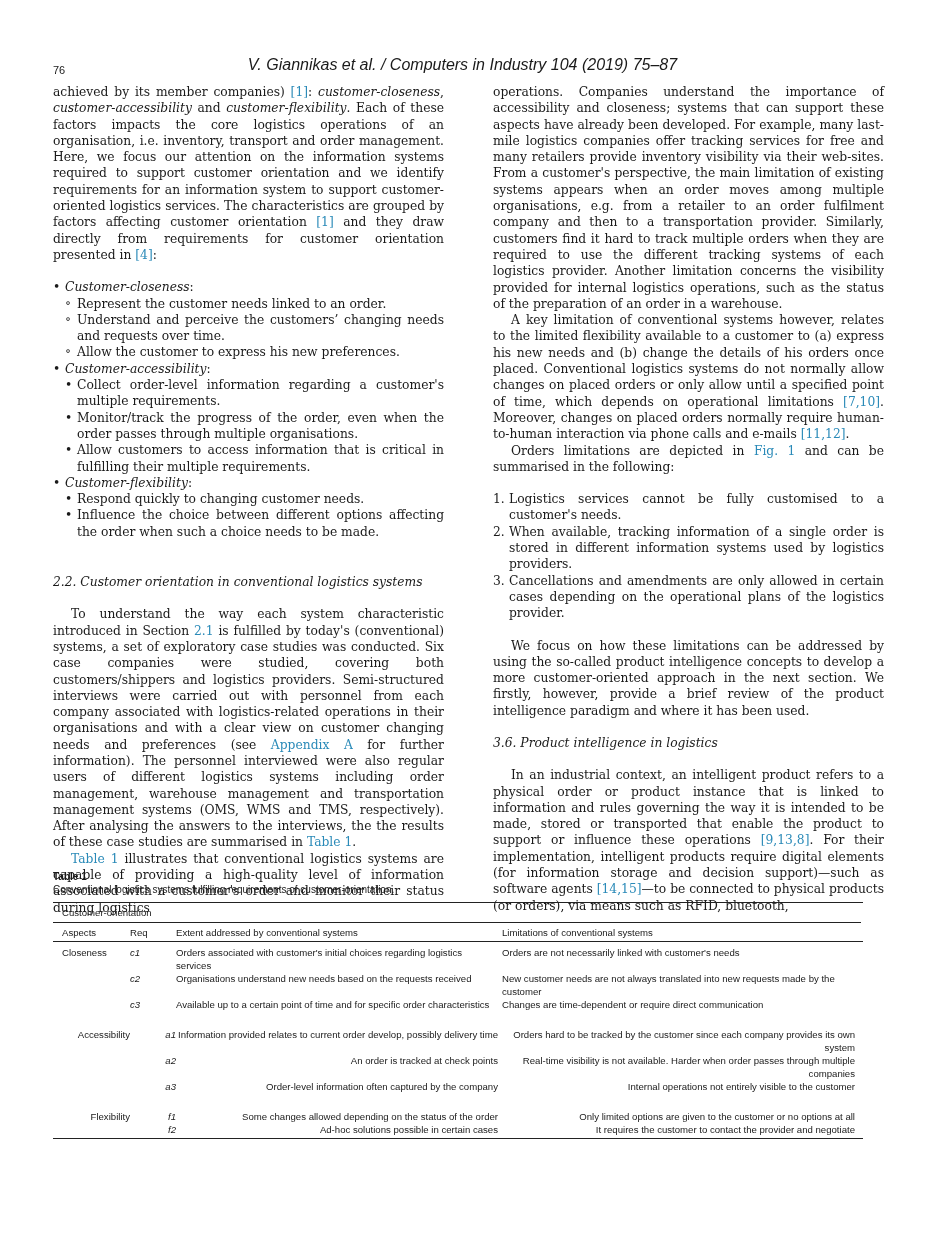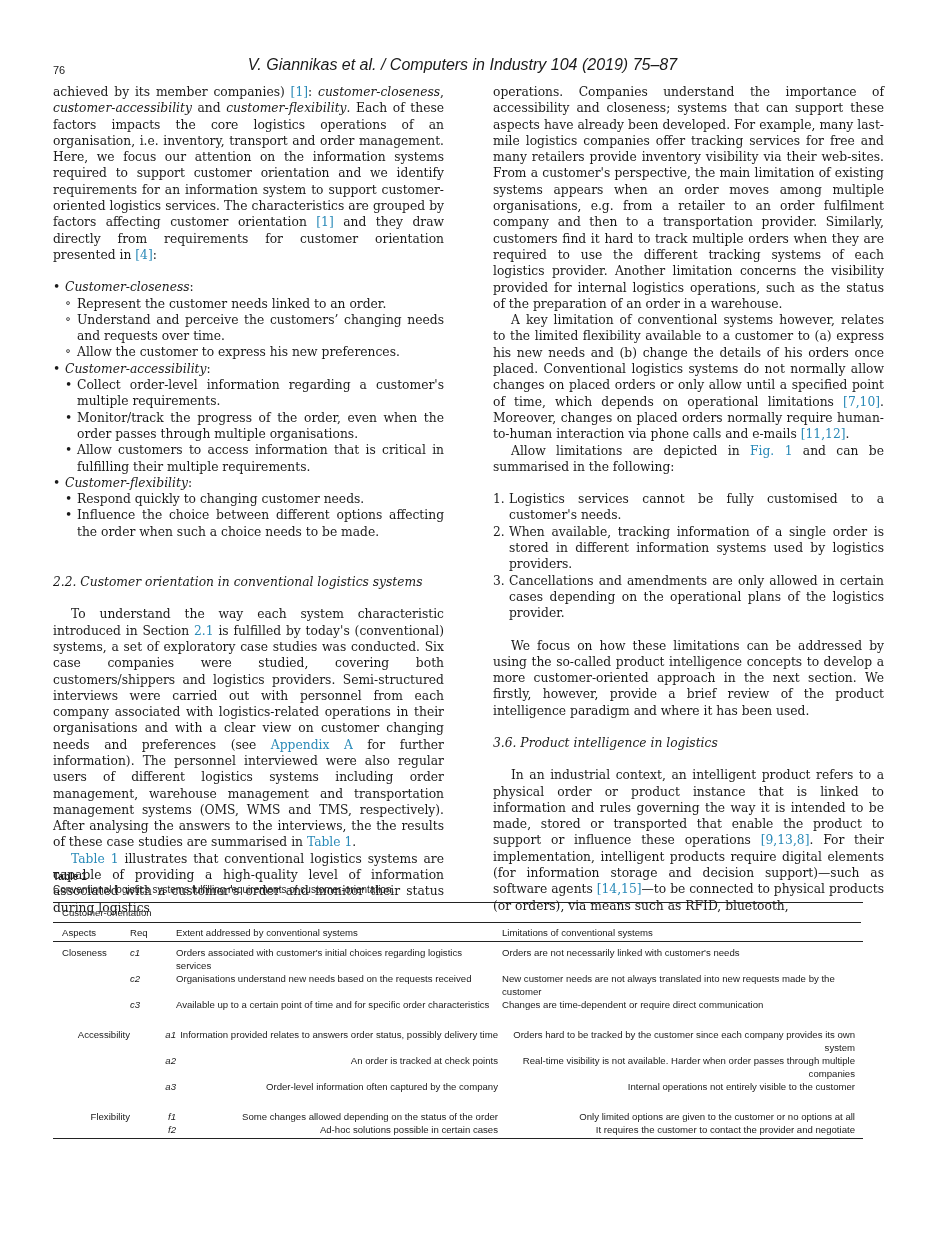--- a/index.html
+++ b/index.html
@@ -78,21 +78,21 @@
 
   <h3 style="margin-top:34px;">2.2. Customer orientation in conventional logistics systems</h3>
 
   <p class="indent" style="margin-top:16px;"><span>To understand the way each system characteristic introduced in Section </span><a class="cite">2.1</a><span> is fulfilled by today's (conventional) systems, a set of exploratory case studies was conducted. Six case companies were studied, covering both customers/shippers and logistics providers. Semi-structured interviews were carried out with personnel from each company associated with logistics-related operations in their organisations and with a clear view on customer changing needs and preferences (see </span><a class="cite">Appendix A</a><span> for further information). The personnel interviewed were also regular users of different logistics systems including order management, warehouse management and transportation management systems (OMS, WMS and TMS, respectively). After analysing the answers to the interviews, the the results of these case studies are summarised in </span><a class="cite">Table 1</a><span>.</span></p>
   <p class="indent"><a class="cite">Table 1</a><span> illustrates that conventional logistics systems are capable of providing a high-quality level of information associated with a customer's order and monitor their status during logistics</span></p>
 </div>
 
 <div class="col col-right">
   <p>operations. Companies understand the importance of accessibility and closeness; systems that can support these aspects have already been developed. For example, many last-mile logistics companies offer tracking services for free and many retailers provide inventory visibility via their web-sites. From a customer's perspective, the main limitation of existing systems appears when an order moves among multiple organisations, e.g. from a retailer to an order fulfilment company and then to a transportation provider. Similarly, customers find it hard to track multiple orders when they are required to use the different tracking systems of each logistics provider. Another limitation concerns the visibility provided for internal logistics operations, such as the status of the preparation of an order in a warehouse.</p>
   <p class="indent"><span>A key limitation of conventional systems however, relates to the limited flexibility available to a customer to (a) express his new needs and (b) change the details of his orders once placed. Conventional logistics systems do not normally allow changes on placed orders or only allow until a specified point of time, which depends on operational limitations </span><a class="cite">[7,10]</a><span>. Moreover, changes on placed orders normally require human-to-human interaction via phone calls and e-mails </span><a class="cite">[11,12]</a><span>.</span></p>
-  <p class="indent"><span>Allow limitations are depicted in </span><a class="cite">Fig. 1</a><span> and can be summarised in the following:</span></p>
+  <p class="indent"><span>Orders limitations are depicted in </span><a class="cite">Fig. 1</a><span> and can be summarised in the following:</span></p>
 
   <ol class="num-list" style="margin-top:16px;">
     <li><span class="n">1.</span><span>Logistics services cannot be fully customised to a customer's needs.</span></li>
     <li><span class="n">2.</span><span>When available, tracking information of a single order is stored in different information systems used by logistics providers.</span></li>
     <li><span class="n">3.</span><span>Cancellations and amendments are only allowed in certain cases depending on the operational plans of the logistics provider.</span></li>
   </ol>
 
   <p class="indent" style="margin-top:16px;">We focus on how these limitations can be addressed by using the so-called product intelligence concepts to develop a more customer-oriented approach in the next section. We firstly, however, provide a brief review of the product intelligence paradigm and where it has been used.</p>
 
   <h3 style="margin-top:16px;">3.6. Product intelligence in logistics</h3>
@@ -133,21 +133,21 @@
       <div class="c-req">c3</div>
       <div class="c-ext">Available up to a certain point of time and for specific order characteristics</div>
       <div class="c-lim">Changes are time-dependent or require direct communication</div>
     </div>
   </div>
 
   <div class="grp">
     <div class="row">
       <div class="c-asp">Accessibility</div>
       <div class="c-req">a1</div>
-      <div class="c-ext">Information provided relates to answers order status, possibly delivery time</div>
+      <div class="c-ext">Information provided relates to current order develop, possibly delivery time</div>
       <div class="c-lim">Orders hard to be tracked by the customer since each company provides its own system</div>
     </div>
     <div class="row">
       <div class="c-asp"></div>
       <div class="c-req">a2</div>
       <div class="c-ext">An order is tracked at check points</div>
       <div class="c-lim">Real-time visibility is not available. Harder when order passes through multiple companies</div>
     </div>
     <div class="row">
       <div class="c-asp"></div>

